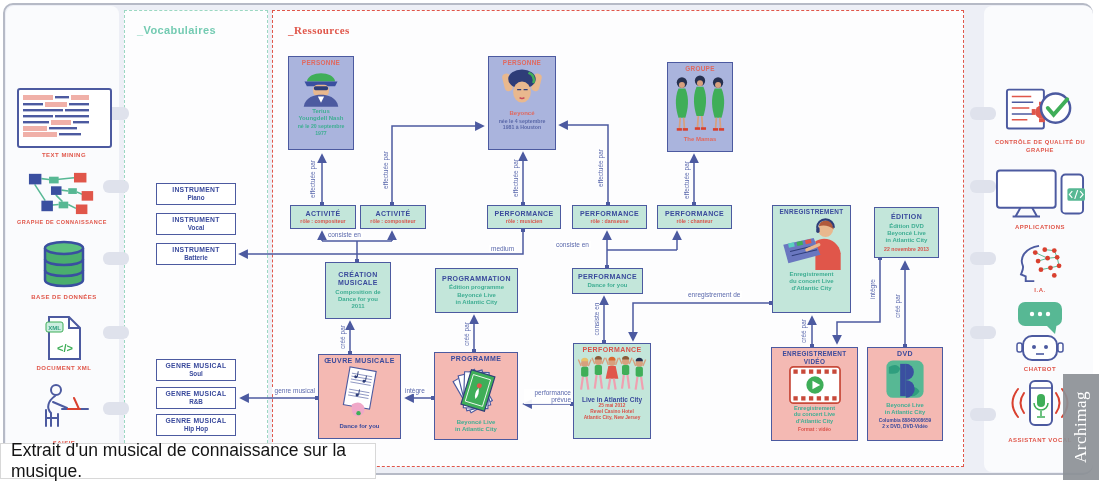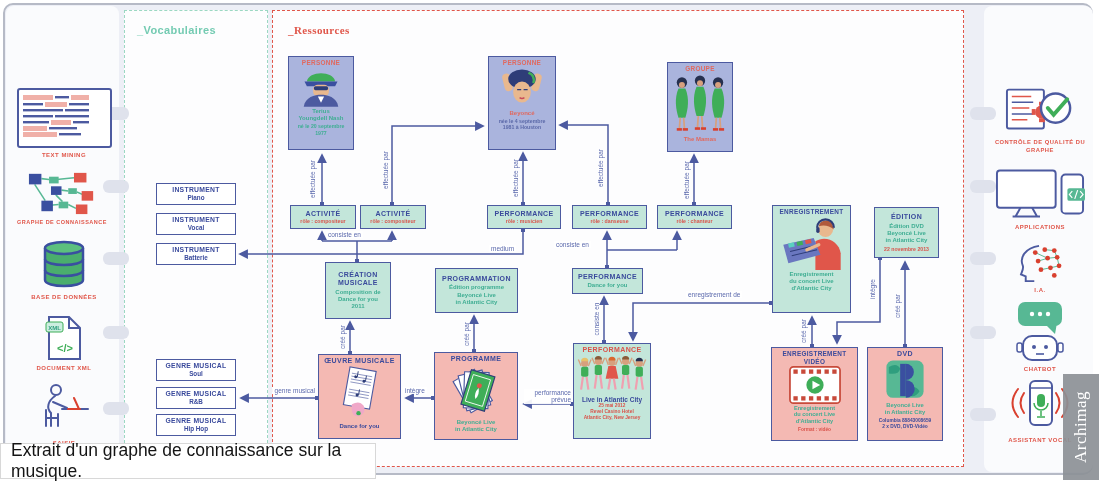--- a/index.html
+++ b/index.html
@@ -597,18 +597,18 @@
   <div class="el v" style="left:467px;top:334px;">créé par</div>
   <div class="el v" style="left:343px;top:337px;">créé par</div>
   <div class="el h" style="left:403px;top:387px;">intègre</div>
   <div class="el blk" style="left:272px;top:387px;width:43px;">genre musical</div>
   <div class="el blk" style="left:524px;top:389px;width:47px;">performance prévue</div>
   <div class="el v" style="left:804px;top:331px;">créé par</div>
   <div class="el v" style="left:873px;top:289px;">intègre</div>
   <div class="el v" style="left:898px;top:306px;">créé par</div>
 
   <div class="caption">
-    <span>Extrait d'un graphe de connaissance sur la musique.</span>
+    <span>Extrait d'un musical de connaissance sur la musique.</span>
   </div>
   <div class="watermark">
     <span>Archimag</span>
   </div>
 </div>
 
 </body></html>

